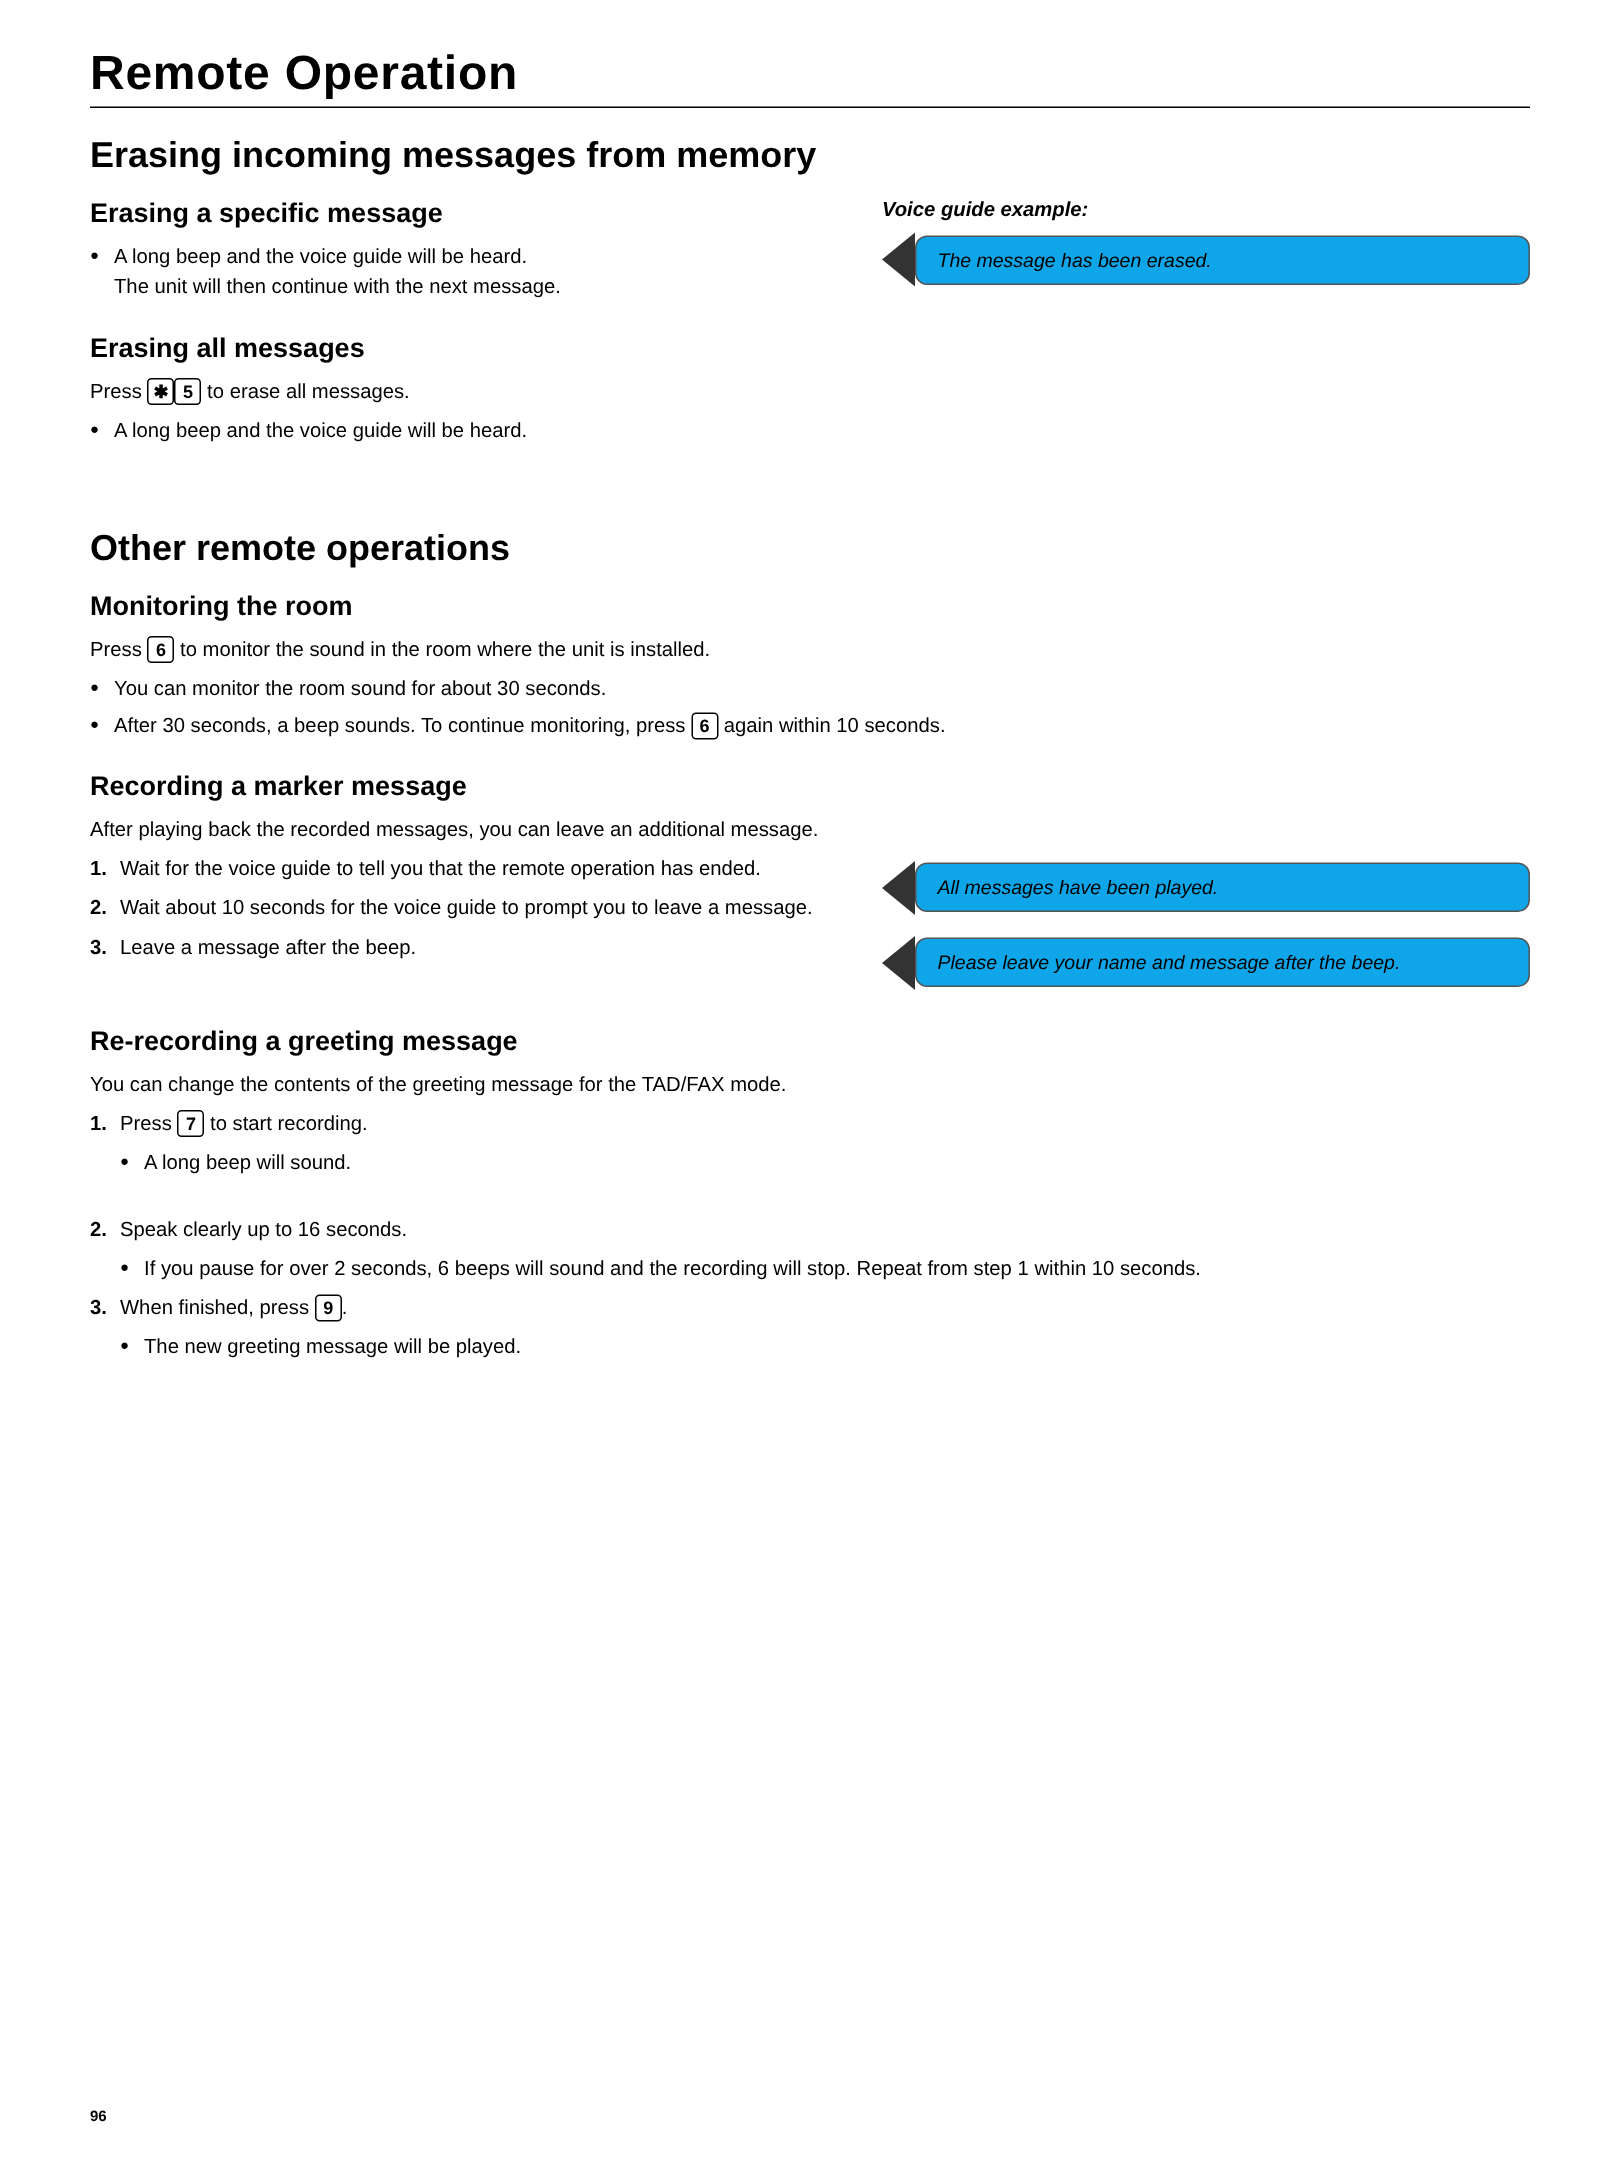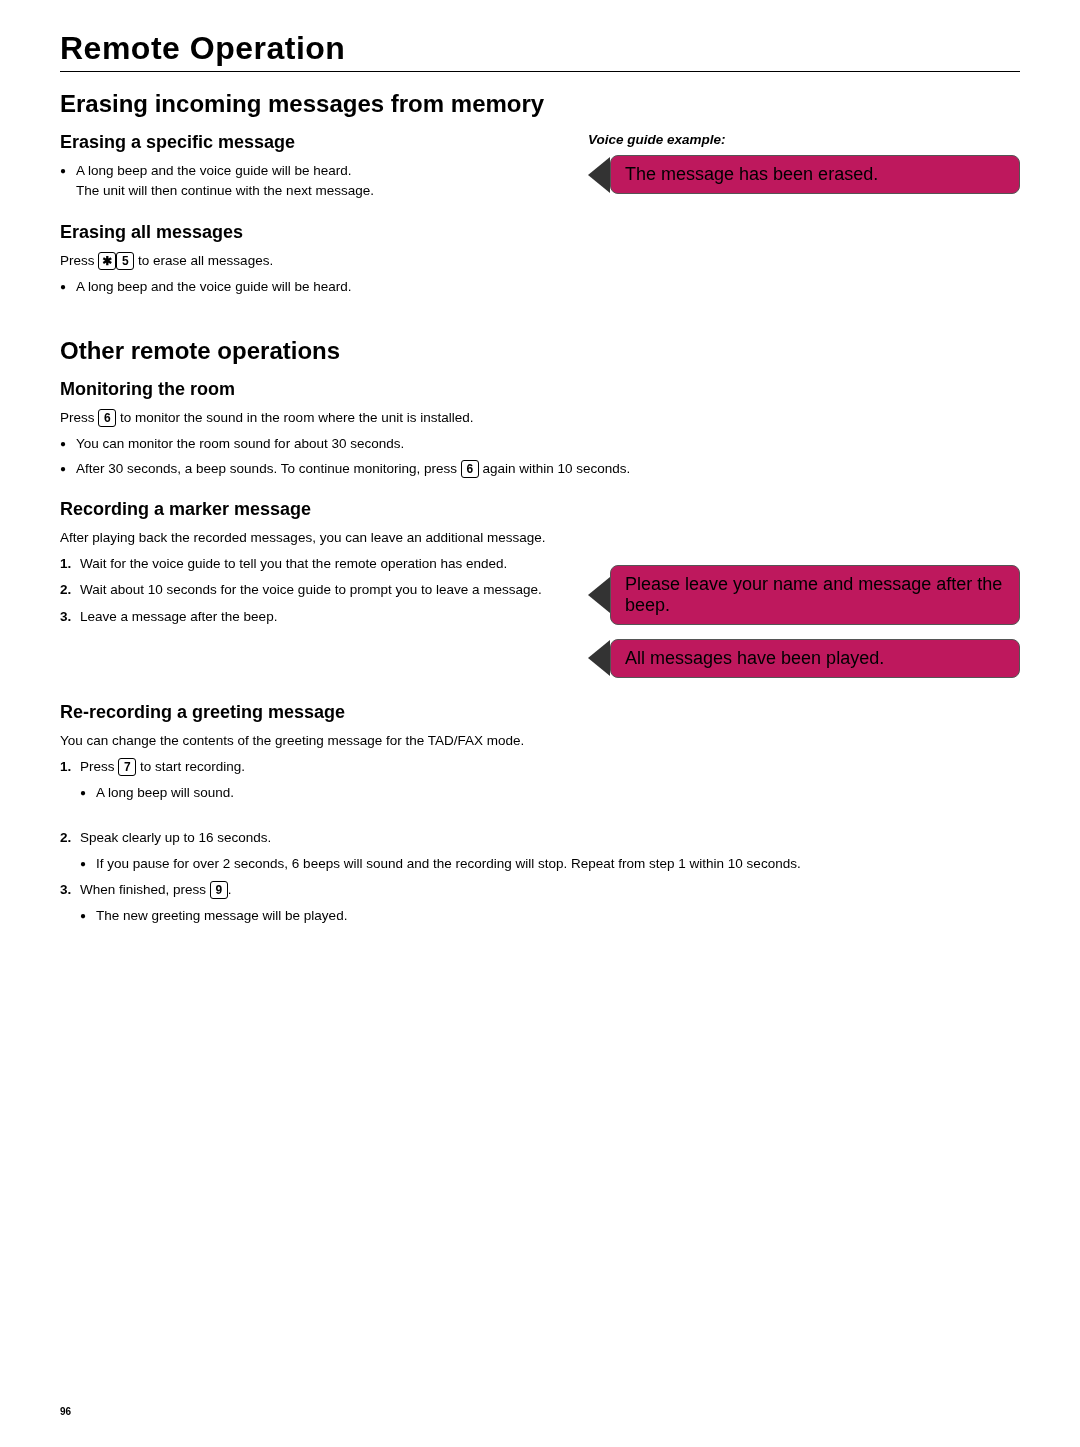--- a/index.html
+++ b/index.html
@@ -155,22 +155,23 @@
       border-bottom: 18px solid transparent;
       border-right: 22px solid #333;
       margin-right: 0;
       flex-shrink: 0;
     }
 
     .voice-box {
       border: 1.5px solid #555;
       border-radius: 8px;
       padding: 8px 14px;
-      font-size: 18px;
-      background: #be185d;
+      font-size: 13px;
+      font-style: italic;
+      background: #0ea5e9;
       flex: 1;
     }
 
     
     .sub-section {
       margin-bottom: 20px;
     }
 
     .page-number {
       position: absolute;
@@ -224,21 +225,21 @@
         <div class="voice-box">
           <span>The message has been erased.</span>
         </div>
       </div>
 
       <div style="height:40px;"></div>
 
     </div>
   </div>
 
-  <h2 class="section-heading" style="margin-top:20px;">Other remote operations</h2>
+  <h2 class="section-heading" style="margin-top:35px;">Other remote operations</h2>
 
   <div class="sub-section">
     <h3 class="sub-heading">Monitoring the room</h3>
     <p class="body-text">
       Press <span class="key">6</span> to monitor the sound in the room where the unit is installed.
     </p>
     <div class="bullet-item">
       You can monitor the room sound for about 30 seconds.
     </div>
     <div class="bullet-item">
@@ -262,33 +263,33 @@
         </div>
         <div class="numbered-item">
           <span class="num">3.</span>
           Leave a message after the beep.
         </div>
       </div>
     </div>
 
     <div class="col-right">
       <div class="right-col-spacer"></div>
+      <div class="voice-box-wrapper">
+        <div class="voice-arrow"></div>
+        <div class="voice-box">
+          <span>All messages have been played.</span>
+        </div>
+      </div>
+
       <div class="voice-box-wrapper" style="margin-top:6px;">
         <div class="voice-arrow"></div>
         <div class="voice-box">
           <span>Please leave your name and message after the beep.</span>
         </div>
       </div>
-
-      <div class="voice-box-wrapper">
-        <div class="voice-arrow"></div>
-        <div class="voice-box">
-          <span>All messages have been played.</span>
-        </div>
-      </div>
     </div>
   </div>
 
   <div class="sub-section" style="margin-top:10px;">
     <h3 class="sub-heading">Re-recording a greeting message</h3>
     <p class="body-text">You can change the contents of the greeting message for the TAD/FAX mode.</p>
 
     <div class="numbered-item">
       <span class="num">1.</span>
       Press <span class="key">7</span> to start recording.

